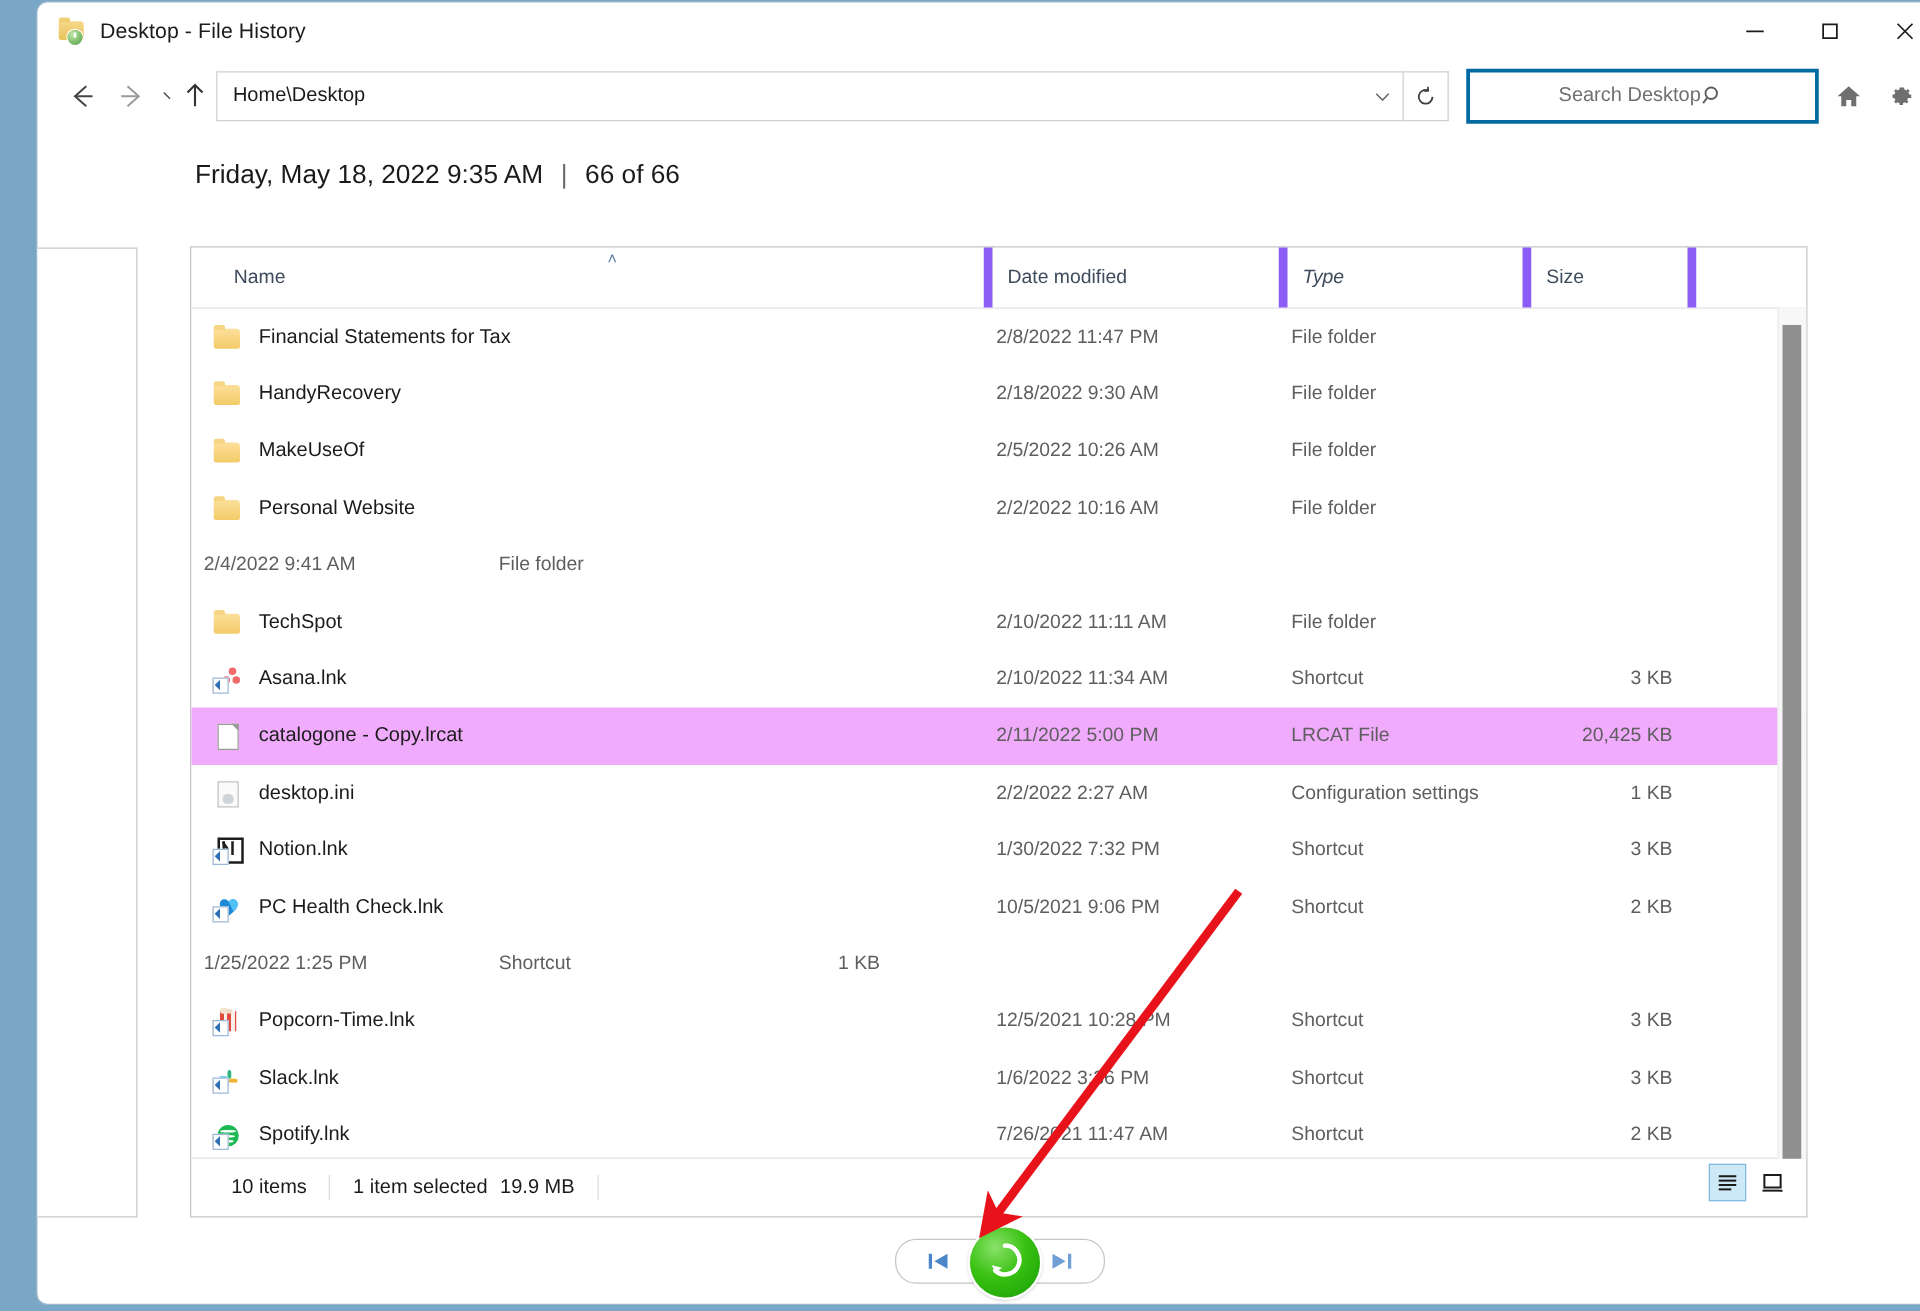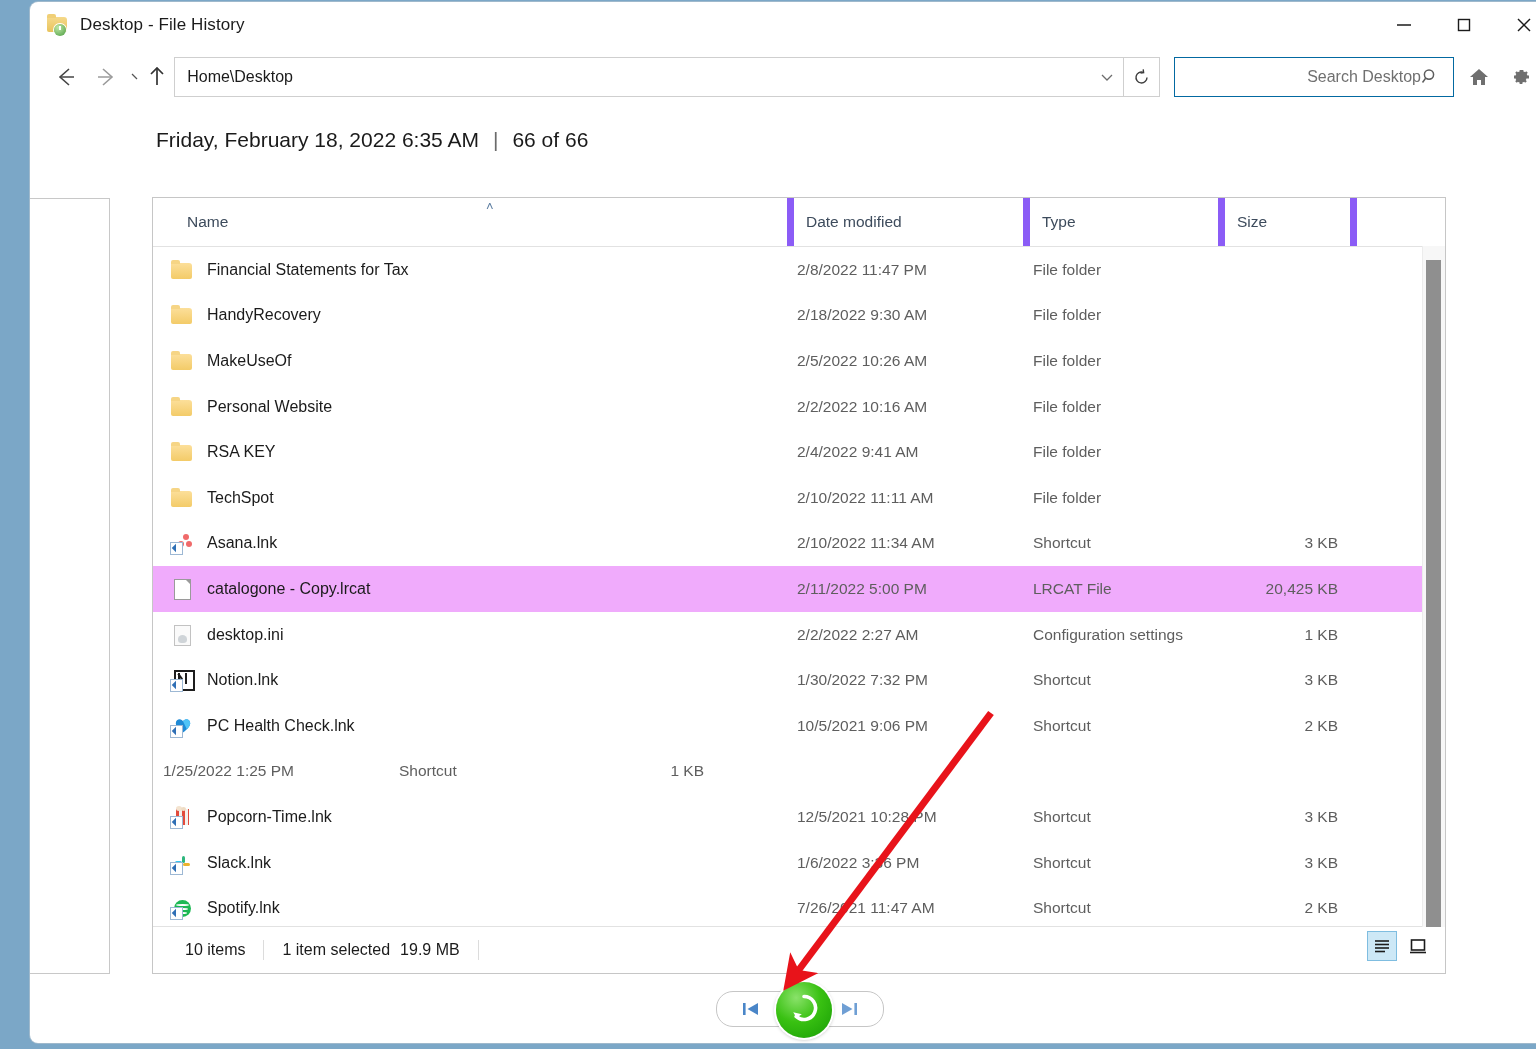--- a/index.html
+++ b/index.html
@@ -61,22 +61,22 @@
     border:1px solid #cfcfcf;background:#fff;display:flex;align-items:center;
     position:relative;
   }
   .addrtext{font-size:16px;color:#1b1b1b;margin-left:12px;}
   .addrchev{position:absolute;right:8px;top:0;bottom:0;display:flex;align-items:center;}
   .refreshbtn{
     width:37px;height:38px;border:1px solid #cfcfcf;border-left:none;background:#fff;
     display:flex;align-items:center;justify-content:center;
   }
   .searchbox{
-    width:294px;height:38px;margin-left:14px;border:1px solid #0369a1;background:#fff;
-    display:flex;align-items:center;justify-content:flex-end;
+    width:294px;height:38px;margin-left:14px;border:3px solid #0369a1;background:#fff;
+    display:flex;align-items:center;justify-content:center;
   }
   .searchph{font-size:16px;color:#707070;margin-left:12px;}
   .searchicon{margin-right:12px;display:flex;}
   .toolicon{width:36px;height:38px;display:flex;align-items:center;justify-content:center;margin-left:8px;}
   
   .dateheader{
     margin:22px 0 0 126px;font-size:21px;color:#1a1a1a;
     display:flex;align-items:center;gap:0;
   }
   .dh-sep{margin:0 14px;color:#6b6b6b;font-weight:300;}
@@ -93,21 +93,21 @@
   }
   .colheader{
     height:48px;display:flex;align-items:center;
     border-bottom:1px solid #e2e2e2;position:relative;flex:0 0 auto;
   }
   .ch{font-size:15.5px;color:#3d4b5c;display:flex;align-items:center;height:100%;
       border-left:7px solid #8b5cf6;padding-left:12px;box-sizing:border-box;position:relative;}
   .ch:first-child{border-left:none;padding-left:34px;}
   .ch-name{width:634px;}
   .ch-date{width:236px;}
-  .ch-type{width:195px;}
+  .ch-type{width:195px;font-style:italic;}
   .ch-size{width:132px;}
   .ch-pad{width:72px;}
   .sortcaret{
     position:absolute;left:333px;top:1px;font-size:13px;color:#5a7ca0;
   }
   .rows{flex:1 1 auto;position:relative;overflow:hidden;}
   .row{
     height:45.6px;display:flex;align-items:center;font-size:16px;color:#1b1b1b;
   }
   .row.selected{background:#f0abfc;}
@@ -280,21 +280,21 @@
     </div>
     <div class="toolicon">
       <svg width="22" height="22" viewBox="0 0 22 22">
         <path fill="#6f6f6f" d="M11 7.2a3.8 3.8 0 1 0 0 7.6 3.8 3.8 0 0 0 0-7.6zm0 5.6a1.8 1.8 0 1 1 0-3.6 1.8 1.8 0 0 1 0 3.6z"></path>
         <path fill="#6f6f6f" d="M19 9.6h-1.6a6.6 6.6 0 0 0-.7-1.7l1.1-1.1-1.6-1.6-1.1 1.1a6.6 6.6 0 0 0-1.7-.7V4H11h-1.4v1.6a6.6 6.6 0 0 0-1.7.7L6.8 5.2 5.2 6.8l1.1 1.1a6.6 6.6 0 0 0-.7 1.7H4v2.8h1.6c.15.6.39 1.17.7 1.7l-1.1 1.1 1.6 1.6 1.1-1.1c.53.31 1.1.55 1.7.7V18h2.8v-1.6c.6-.15 1.17-.39 1.7-.7l1.1 1.1 1.6-1.6-1.1-1.1c.31-.53.55-1.1.7-1.7H19z"></path>
       </svg>
     </div>
   </div>
 
   <div class="dateheader">
-    <span>Friday, February 18, 2022 6:35 AM</span>
+    <span>Friday, May 18, 2022 9:35 AM</span>
     <span class="dh-sep">|</span>
     <span>66 of 66</span>
   </div>
 
   <div class="ghostpanel"></div>
 
   <div class="listpane">
 
     <div class="colheader">
       <div class="ch ch-name">
@@ -352,26 +352,20 @@
             <span class="icon">
               <span class="ico-folder"></span>
             </span>
             <span class="fname">Personal Website</span>
           </div>
           <div class="cell-date">2/2/2022 10:16 AM</div>
           <div class="cell-type">File folder</div>
           <div class="cell-size"></div>
         </div>
         <div class="row">
-          <div class="cell-name">
-            <span class="icon">
-              <span class="ico-folder"></span>
-            </span>
-            <span class="fname">RSA KEY</span>
-          </div>
           <div class="cell-date">2/4/2022 9:41 AM</div>
           <div class="cell-type">File folder</div>
           <div class="cell-size"></div>
         </div>
         <div class="row">
           <div class="cell-name">
             <span class="icon">
               <span class="ico-folder"></span>
             </span>
             <span class="fname">TechSpot</span>

